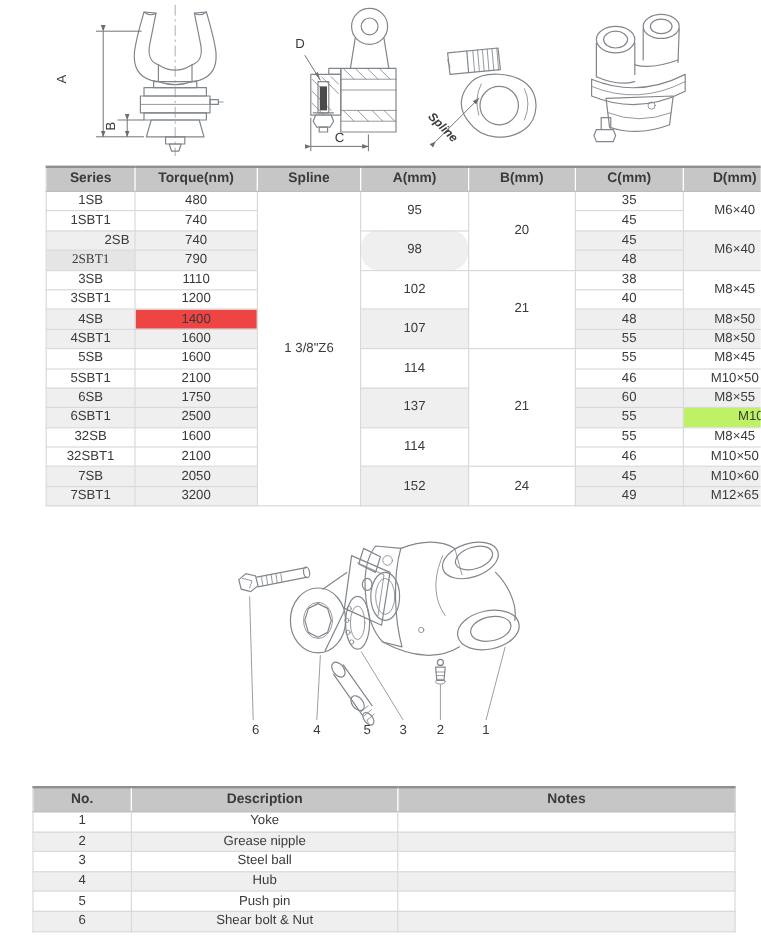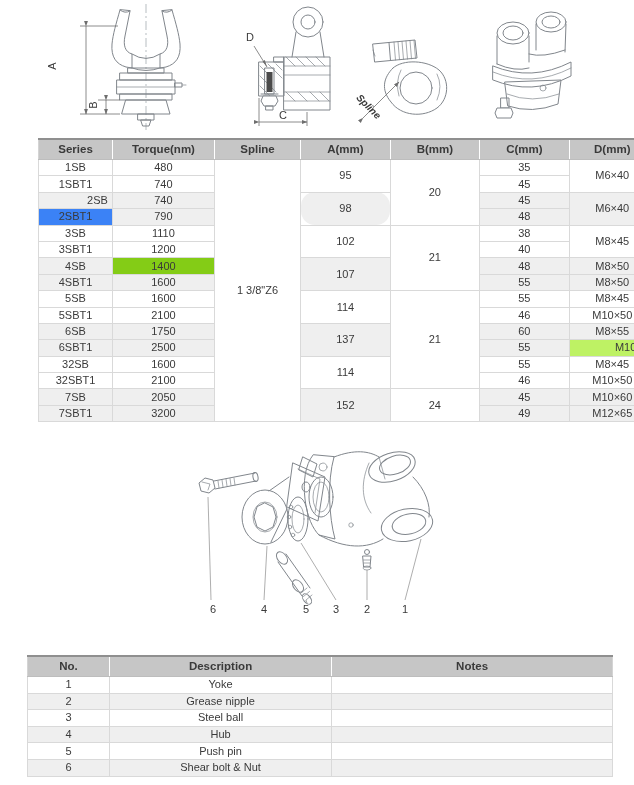--- a/index.html
+++ b/index.html
@@ -245,40 +245,40 @@
           <td rowspan="1" style="background: rgb(255, 255, 255);">45</td>
         </tr>
         <tr>
           <td rowspan="1" style="background: rgb(239, 239, 239); padding-left: 44px;">2SB</td>
           <td rowspan="1" style="background: rgb(239, 239, 239);">740</td>
           <td rowspan="2" style="background: rgb(239, 239, 239); border-radius: 14px;">98</td>
           <td rowspan="1" style="background: rgb(239, 239, 239);">45</td>
           <td rowspan="2" style="background: rgb(239, 239, 239);">M6×40</td>
         </tr>
         <tr>
-          <td rowspan="1" style="background: #3b82f6;">2SBT1</td>
+          <td rowspan="1" style="background: #e5e5e5; font-family: Liberation Serif, serif;">2SBT1</td>
           <td rowspan="1" style="background: rgb(239, 239, 239);">790</td>
           <td rowspan="1" style="background: rgb(239, 239, 239);">48</td>
         </tr>
         <tr>
           <td rowspan="1" style="background: rgb(255, 255, 255);">3SB</td>
           <td rowspan="1" style="background: rgb(255, 255, 255);">1110</td>
           <td rowspan="2" style="background: rgb(255, 255, 255);">102</td>
           <td rowspan="4" style="background: rgb(255, 255, 255);">21</td>
           <td rowspan="1" style="background: rgb(255, 255, 255);">38</td>
           <td rowspan="2" style="background: rgb(255, 255, 255);">M8×45</td>
         </tr>
         <tr>
           <td rowspan="1" style="background: rgb(255, 255, 255);">3SBT1</td>
           <td rowspan="1" style="background: rgb(255, 255, 255);">1200</td>
           <td rowspan="1" style="background: rgb(255, 255, 255);">40</td>
         </tr>
         <tr>
           <td rowspan="1" style="background: rgb(239, 239, 239);">4SB</td>
-          <td rowspan="1" style="background: #84cc16;">1400</td>
+          <td rowspan="1" style="background: #ef4444;">1400</td>
           <td rowspan="2" style="background: rgb(239, 239, 239);">107</td>
           <td rowspan="1" style="background: rgb(239, 239, 239);">48</td>
           <td rowspan="1" style="background: rgb(239, 239, 239);">M8×50</td>
         </tr>
         <tr>
           <td rowspan="1" style="background: rgb(239, 239, 239);">4SBT1</td>
           <td rowspan="1" style="background: rgb(239, 239, 239);">1600</td>
           <td rowspan="1" style="background: rgb(239, 239, 239);">55</td>
           <td rowspan="1" style="background: rgb(239, 239, 239);">M8×50</td>
         </tr>

